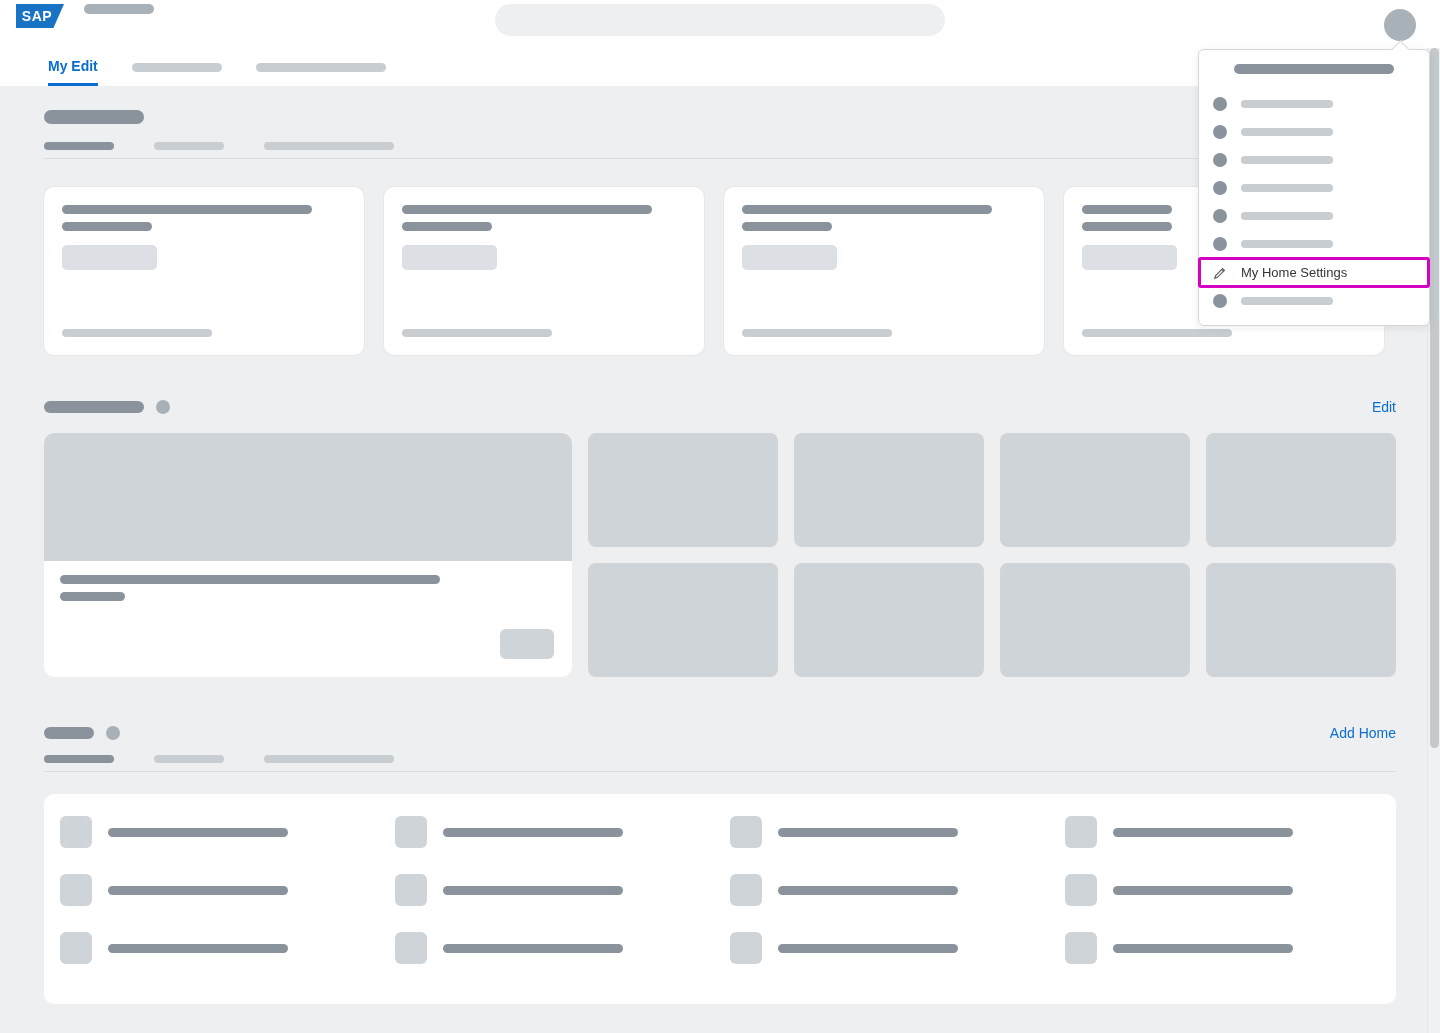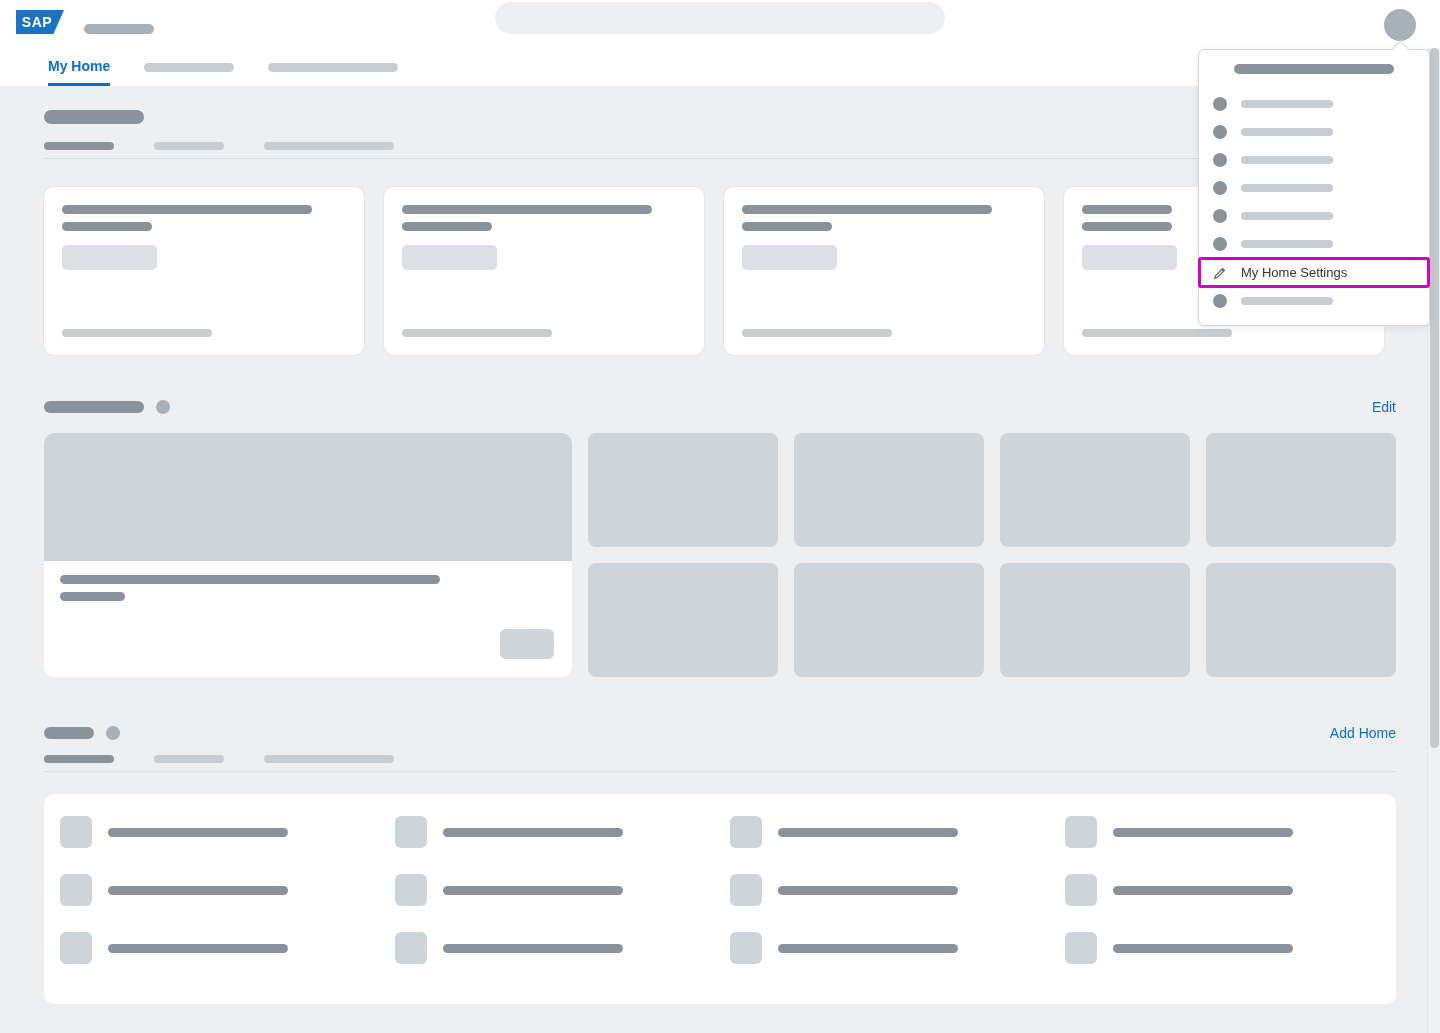--- a/index.html
+++ b/index.html
@@ -11,22 +11,22 @@
   overflow: hidden;
   position: relative;
   font-size: 13px;
   color: #32363a;
 }
 
 .header {
   height: 48px;
   background: #fff;
   display: flex;
-  align-items: flex-end;
-  padding: 14px 16px;
+  align-items: flex-start;
+  padding: 4px 16px;
   position: relative;
 }
 .sap-logo {
   width: 48px;
   height: 24px;
   background: #1873c4;
   color: #fff;
   font-weight: 700;
   font-size: 14px;
   display: flex;
@@ -219,21 +219,21 @@
 <body>
 
 <div class="header">
   <div class="sap-logo">SAP</div>
   <div class="header-title-ph"></div>
   <div class="search-bar"></div>
   <div class="avatar"></div>
 </div>
 
 <div class="main-tabs">
-  <div class="main-tab">My Home</div>
+  <div class="main-tab">My Edit</div>
   <div class="main-tab placeholder">
       <div class="ph-bar" style="width:90px;height:9px;"></div>
     </div>
   <div class="main-tab placeholder">
       <div class="ph-bar" style="width:130px;height:9px;"></div>
     </div>
 </div>
 
 <div class="content">
 

